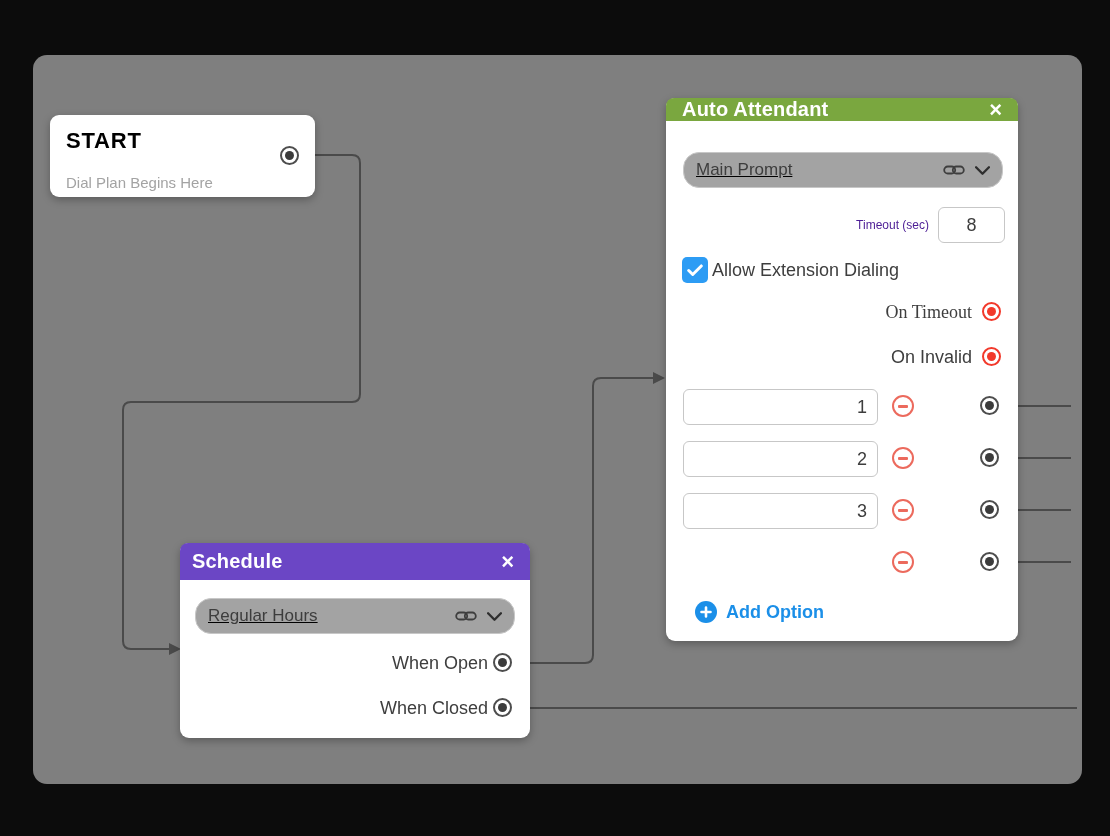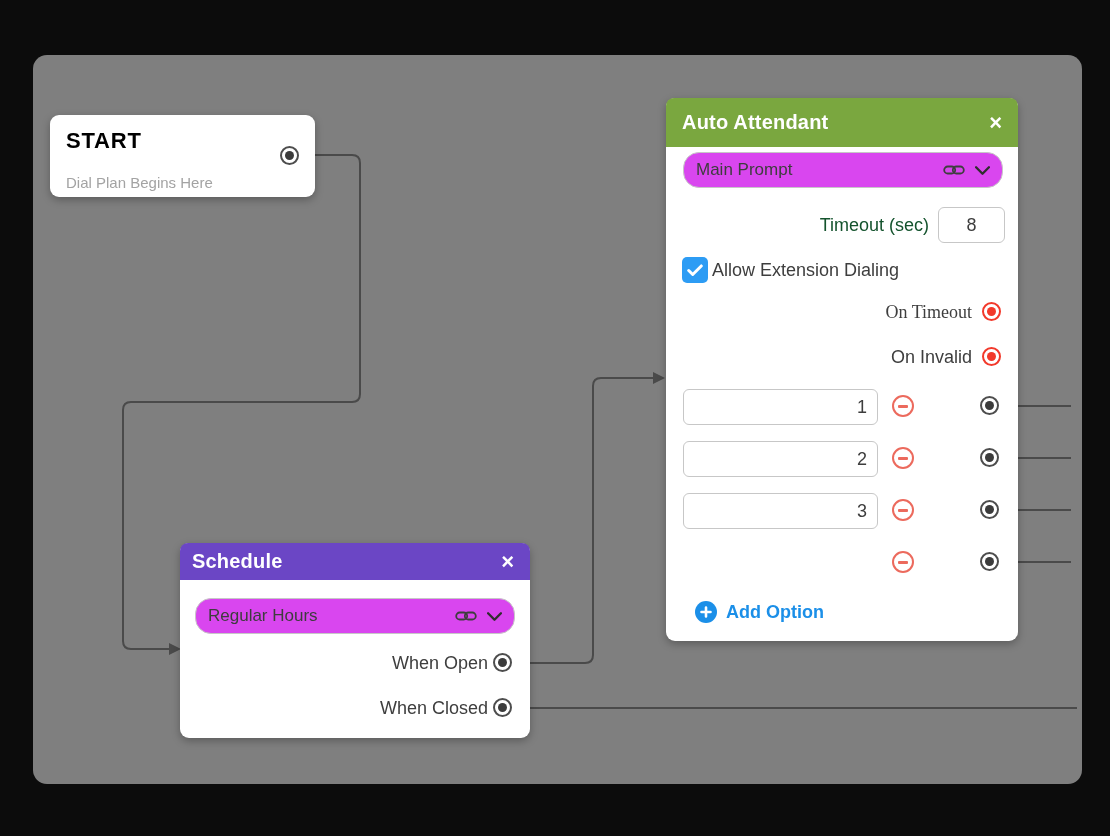--- a/index.html
+++ b/index.html
@@ -30,40 +30,40 @@
     height:38px; border-radius:8px 8px 0 0; display:flex; align-items:center;
     padding:0 14px 0 16px; color:#fff;
   }
   .hdr .ttl{font-size:20px; font-weight:bold; letter-spacing:.2px; flex:1;}
   .hdr .close{
     font-size:22px; font-weight:bold; line-height:1; cursor:pointer;
     color:#fff; padding:0 2px;
   }
   .selector{
     position:absolute; height:36px; border:1.5px solid #c7c7c7; border-radius:16px;
-    background:#d946ef; display:flex; align-items:center; padding:0 12px; cursor:pointer;
+    background:#a3a3a3; display:flex; align-items:center; padding:0 12px; cursor:pointer;text-decoration:underline;
   }
   .selector .sel-text{flex:1; font-size:17px; color:#3d3d3d;}
   .selector .icons{display:flex; align-items:center; gap:10px;}
   .port{
     position:absolute; width:19px; height:19px; border-radius:50%;
     border:2px solid #4d4d4d; background:#fff; z-index:4;
     display:flex; align-items:center; justify-content:center; cursor:crosshair;
   }
   .port .dot{width:9px; height:9px; border-radius:50%; background:#3b3b3b;}
   .port.red{border-color:var(--event_port_red);}
   .port.red .dot{background:var(--event_port_red);}
 
   
   .start-title{position:absolute; left:16px; top:13px; font-size:22px; font-weight:bold;
     letter-spacing:.8px; color:#000000;}
   .start-sub{position:absolute; left:16px; top:47px; font-size:15px; color:#a3a3a3;margin-top:12px;}
 
   
-  .row-label{font-size:18px; color:#14532d;}
+  .row-label{font-size:12px; color:#4c1d95;}
   .right-label{position:absolute; text-align:right; font-size:18px; color:#3e3e3e; height:24px; line-height:24px;}
 
   .timeout-row{position:absolute; top:109px; right:13px; display:flex; align-items:center; gap:9px;}
   .timeout-input{width:67px; height:36px; border:1.5px solid #c7c7c7; border-radius:6px;
     font-size:18px; color:#3d3d3d; text-align:center; font-family:"Liberation Sans",sans-serif;}
 
   .chk-row{position:absolute; left:16px; top:159px; display:flex; align-items:center;}
   .checkbox{width:26px; height:26px; border-radius:5px; background:var(--checkbox_blue);
     display:flex; align-items:center; justify-content:center; cursor:pointer;}
   .chk-label{margin-left:4px; font-size:18px; color:#3e3e3e;}
@@ -119,21 +119,21 @@
       <svg width="15" height="9" viewBox="0 0 14 8">
         <path d="M1,1 L7,7 L13,1" fill="none" stroke="#2e2e2e" stroke-width="2.2" stroke-linecap="round" stroke-linejoin="round"></path>
       </svg>
     </span>
   </div>
   <div class="right-label" style="right:42px; top:108px;">When Open</div>
   <div class="right-label" style="right:42px; top:153px;">When Closed</div>
 </div>
 
 <div class="card" style="left:666px; top:98px; width:352px; height:543px;">
-  <div class="hdr" style="background:var(--auto_attendant_header); height:49px;">
+  <div class="hdr" style="background:var(--auto_attendant_header); height:23px;">
     <span class="ttl">Auto Attendant</span>
     <span class="close">×</span>
   </div>
 
   <div class="selector" style="left:17px; top:54px; width:320px;">
     <span class="sel-text">Main Prompt</span>
     <span class="icons">
       <svg width="22" height="12" viewBox="0 0 22 12">
         <rect x="1.2" y="2.5" width="11" height="7" rx="3.5" fill="none" stroke="#3e3e3e" stroke-width="1.8"></rect>
         <rect x="9.8" y="2.5" width="11" height="7" rx="3.5" fill="none" stroke="#3e3e3e" stroke-width="1.8"></rect>

